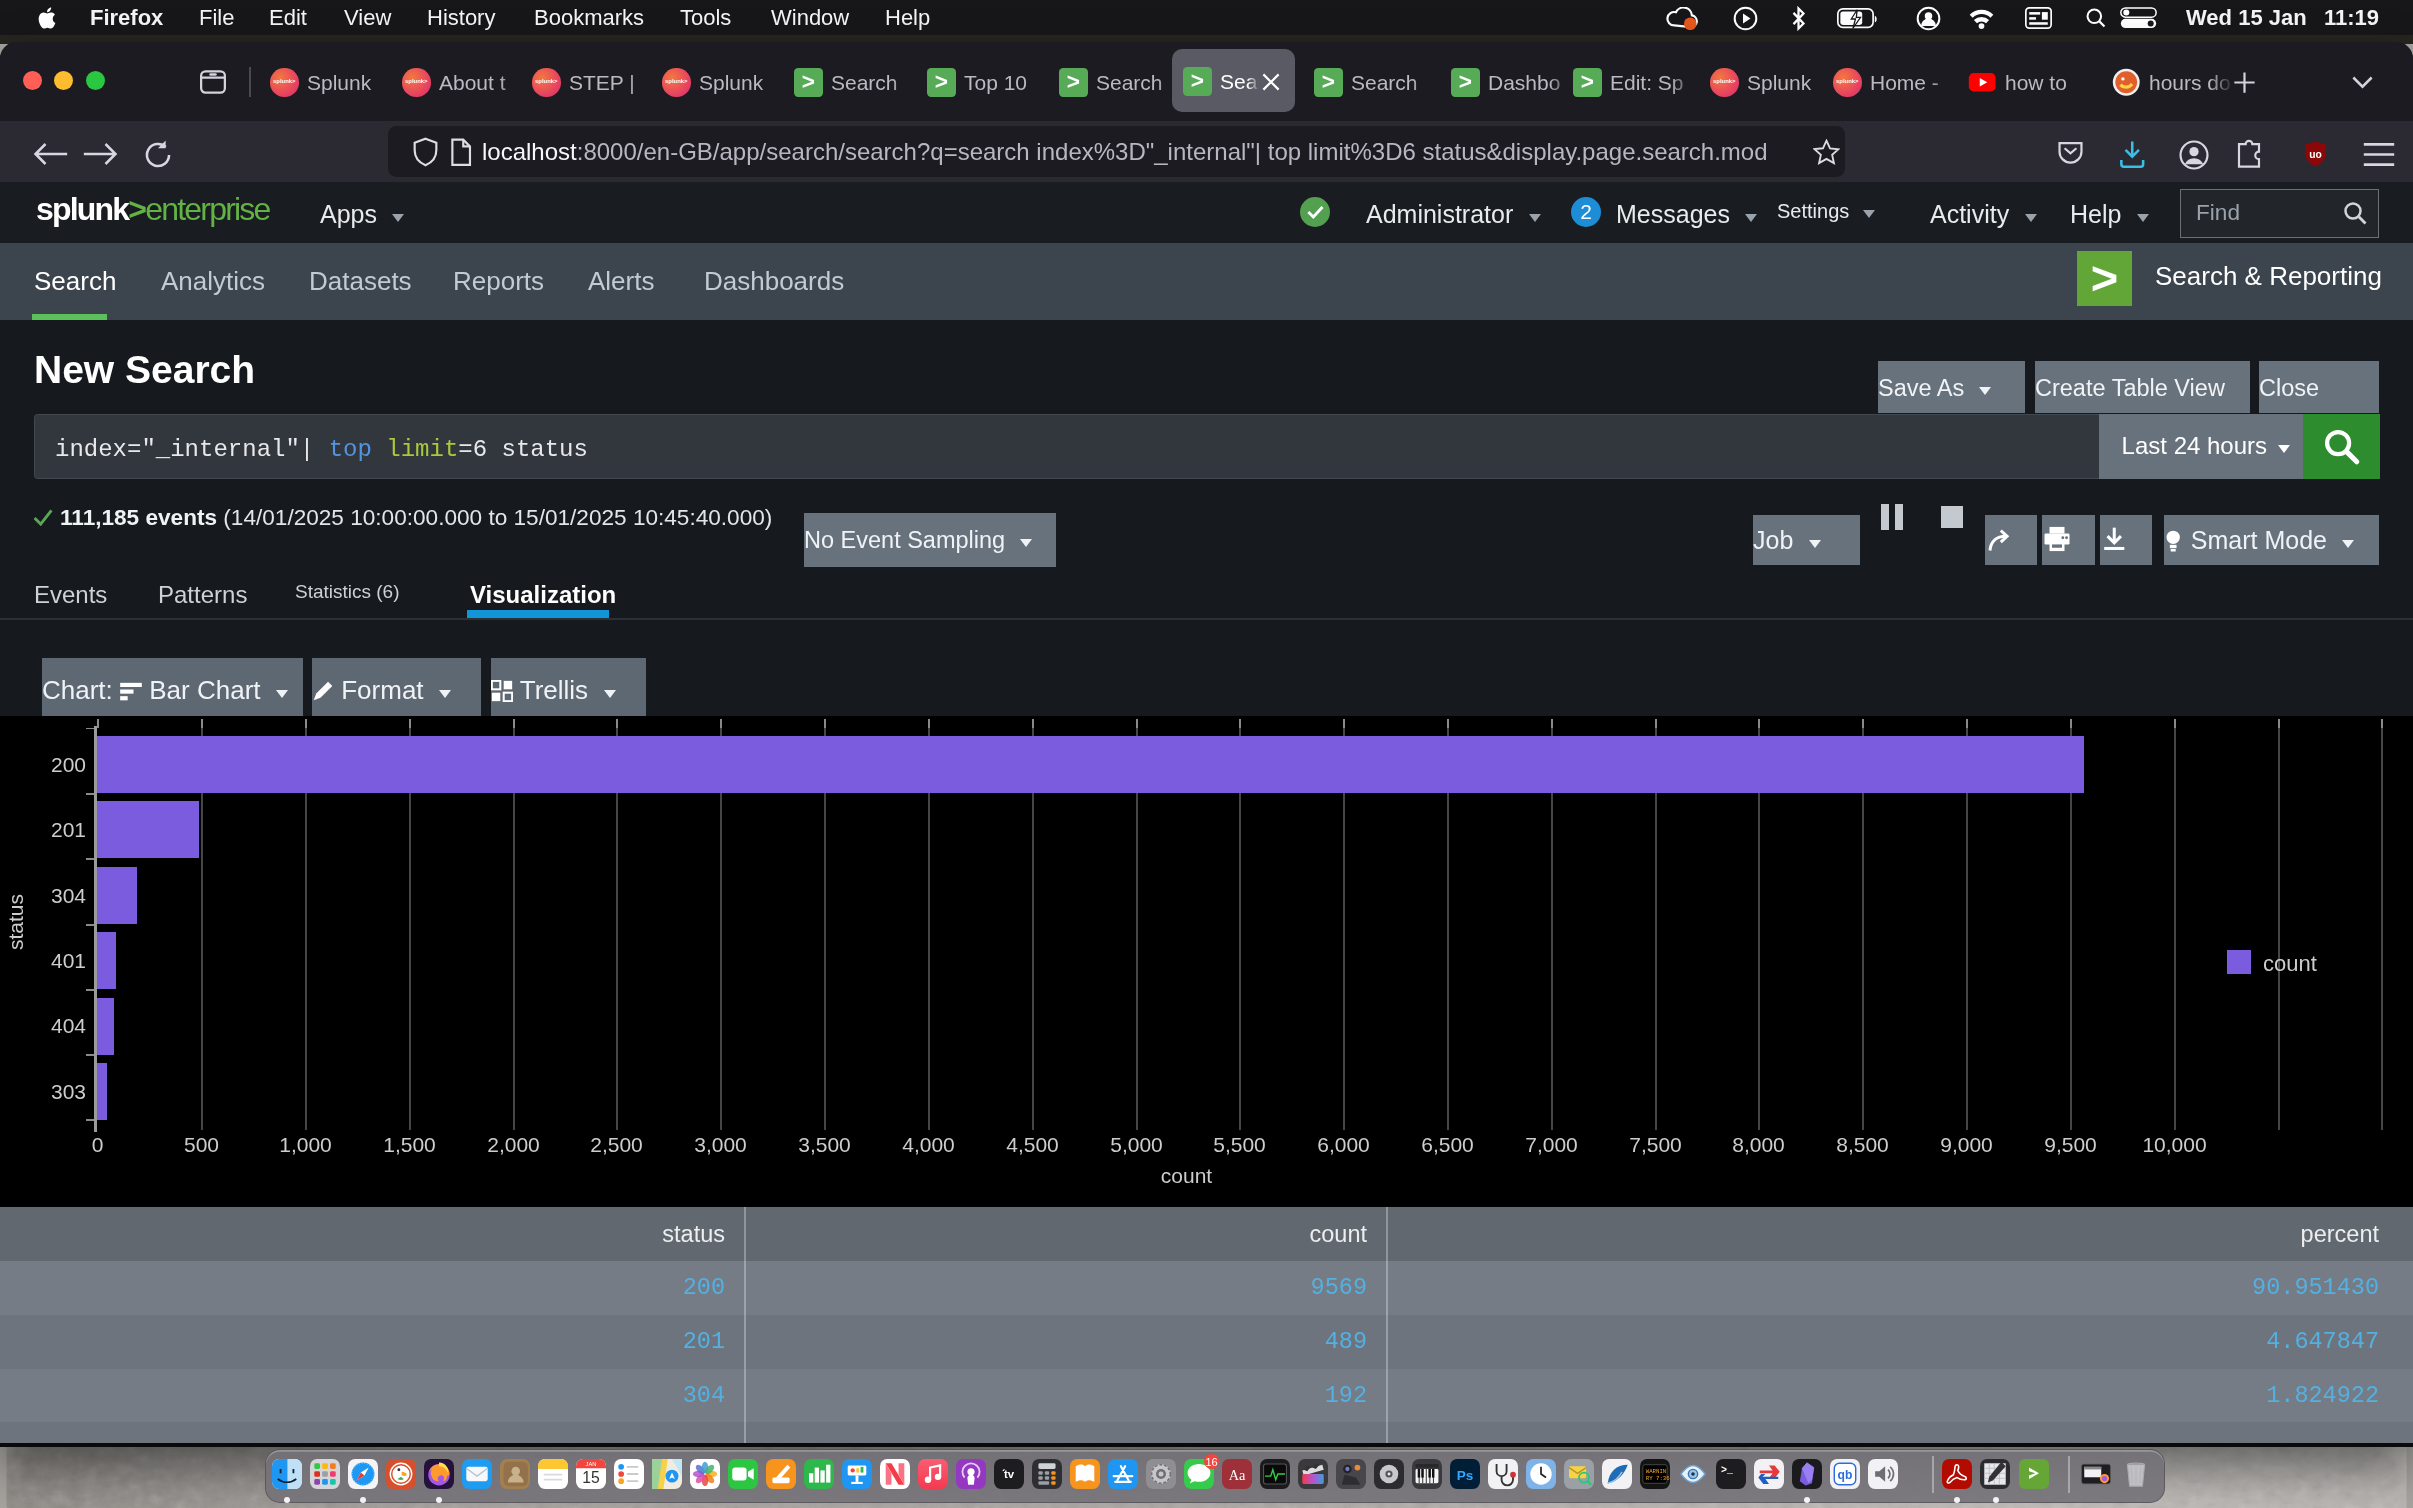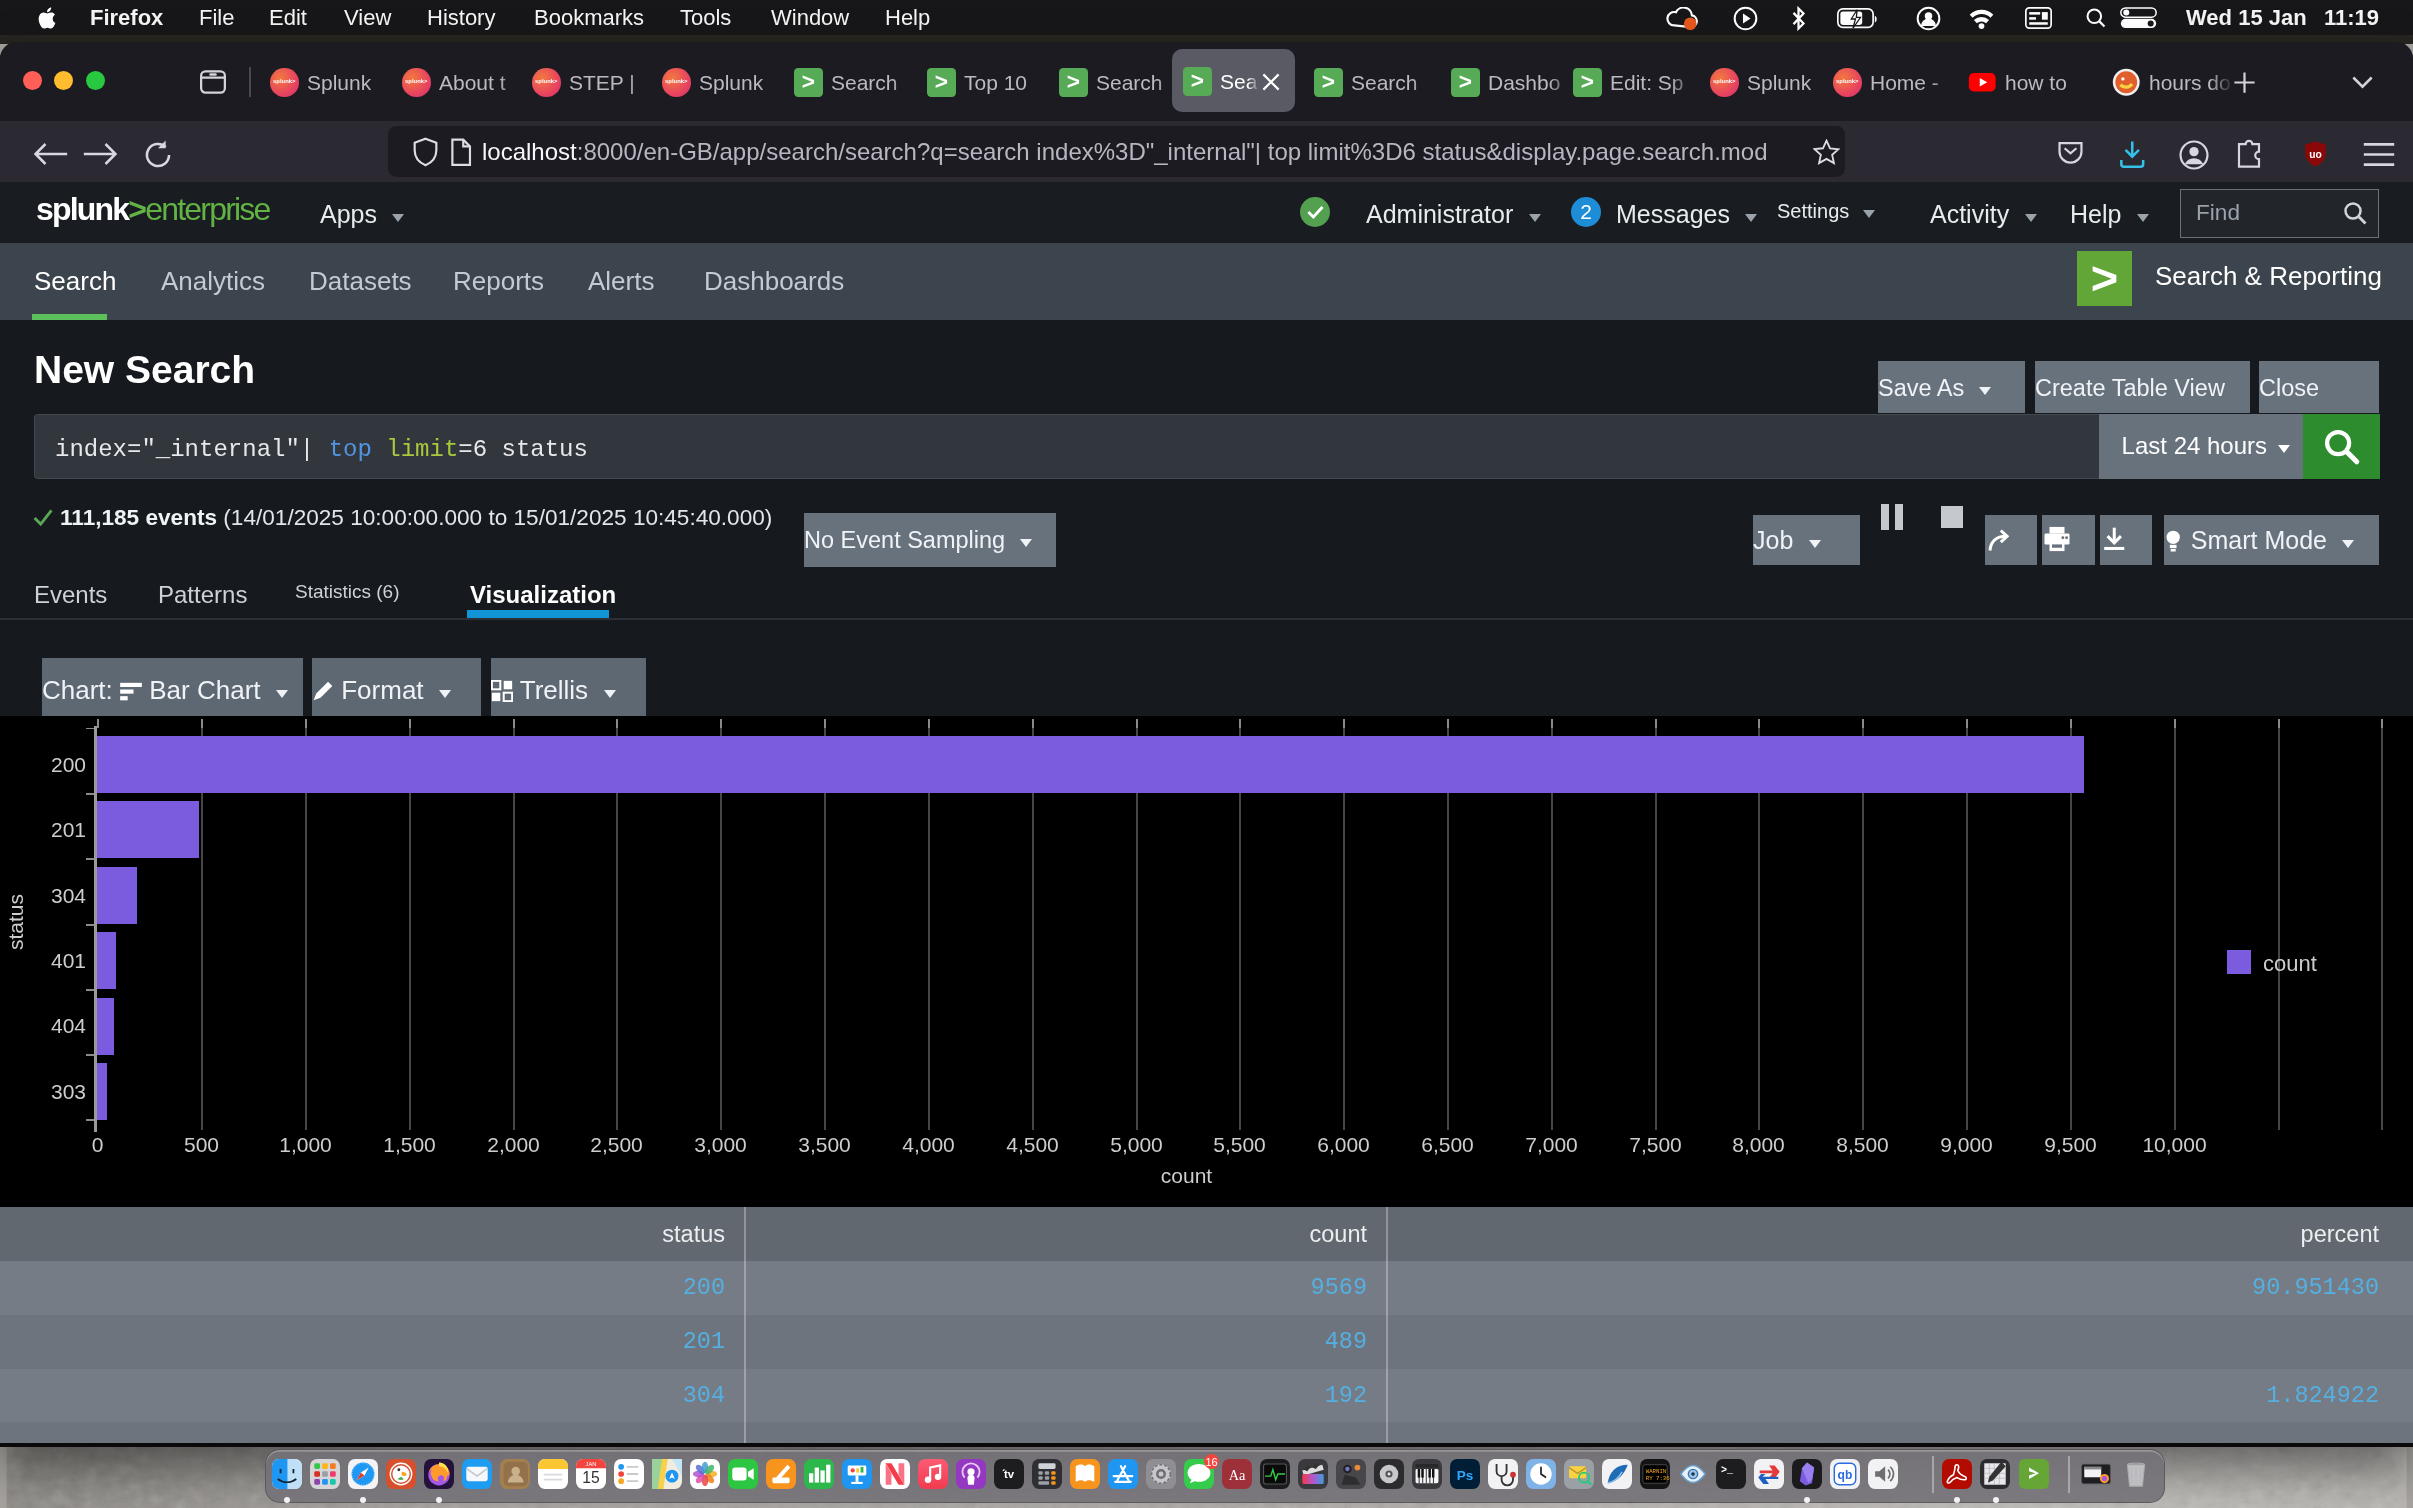--- a/index.html
+++ b/index.html
@@ -472,20 +472,21 @@
       <div class="cell" style="left:1388px;width:991px;text-align:right;line-height:54px;">percent</div>
     </div>
 <div class="trow mono" style="top:54px;height:54px;background:#757c85;font-size:23.5px;color:#55b0e2;">
       <div class="cell" style="left:0;width:725px;text-align:right;line-height:54px;">200</div>
       <div class="cell" style="left:746px;width:621px;text-align:right;line-height:54px;">9569</div>
       <div class="cell" style="left:1388px;width:991px;text-align:right;line-height:54px;">90.951430</div>
     </div>
 <div class="trow mono" style="top:108px;height:54px;background:#6d747d;font-size:23.5px;color:#55b0e2;">
       <div class="cell" style="left:0;width:725px;text-align:right;line-height:54px;">201</div>
       <div class="cell" style="left:746px;width:621px;text-align:right;line-height:54px;">489</div>
+      <div class="cell" style="left:1388px;width:991px;text-align:right;line-height:54px;">4.647847</div>
     </div>
 <div class="trow mono" style="top:162px;height:54px;background:#757c85;font-size:23.5px;color:#55b0e2;">
       <div class="cell" style="left:0;width:725px;text-align:right;line-height:54px;">304</div>
       <div class="cell" style="left:746px;width:621px;text-align:right;line-height:54px;">192</div>
       <div class="cell" style="left:1388px;width:991px;text-align:right;line-height:54px;">1.824922</div>
     </div>
 <div class="trow mono" style="top:215px;height:54px;background:#6d747d;font-size:23.5px;color:#55b0e2;">
       <div class="cell" style="left:0;width:725px;text-align:right;line-height:54px;"></div>
       <div class="cell" style="left:746px;width:621px;text-align:right;line-height:54px;"></div>
       <div class="cell" style="left:1388px;width:991px;text-align:right;line-height:54px;"></div>

